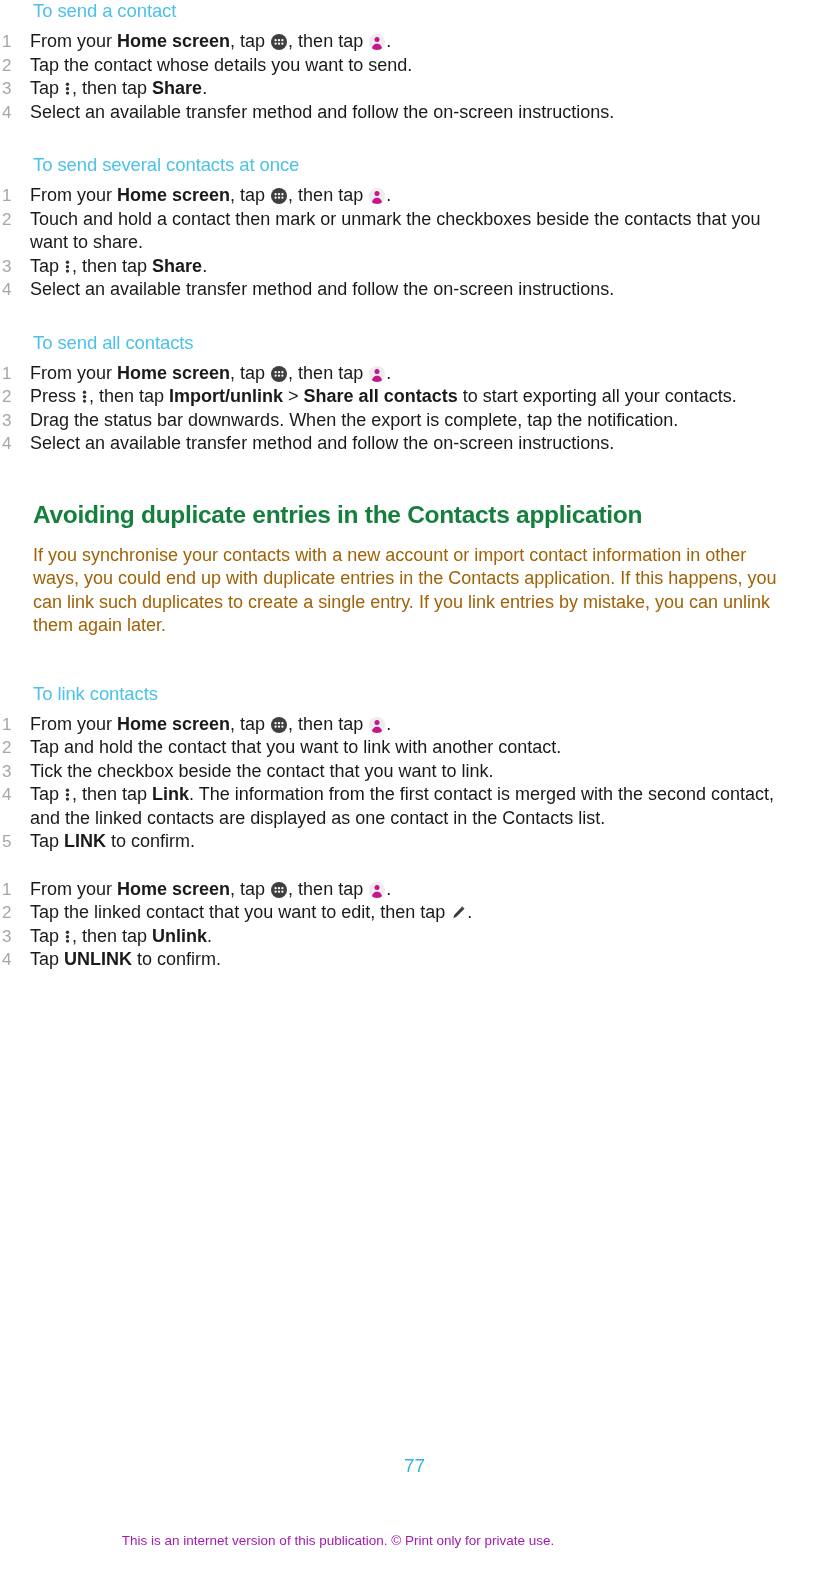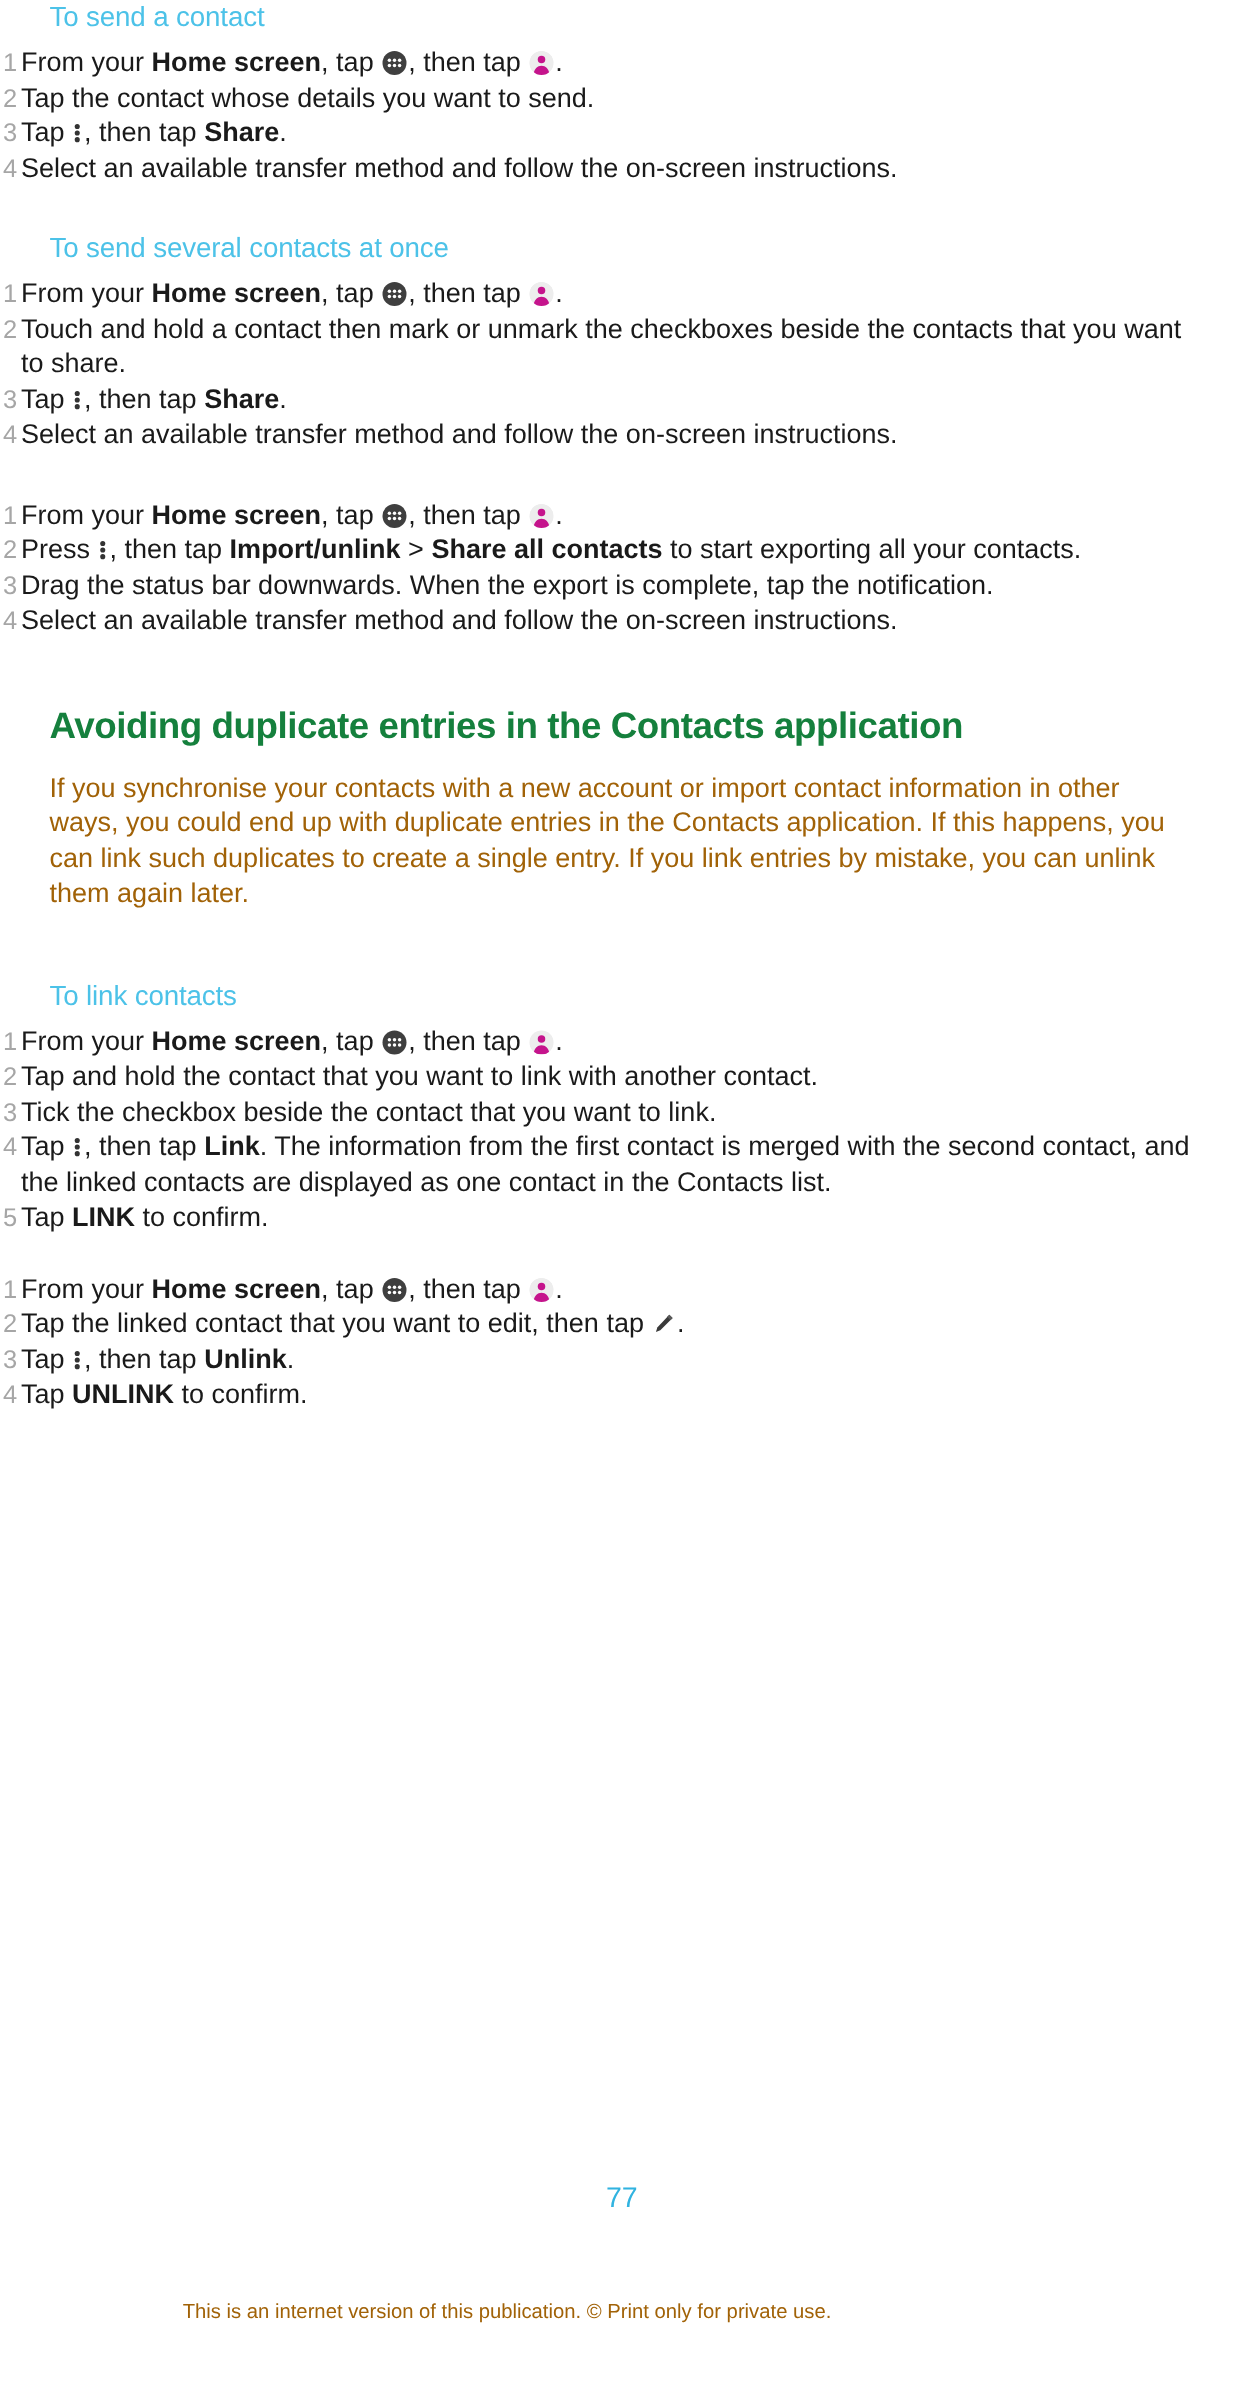--- a/index.html
+++ b/index.html
@@ -56,21 +56,21 @@
   
   ol.steps {
     list-style: none;
     margin: 0;
     padding: 0;
     counter-reset: stepc;
   }
   ol.steps > li {
     position: relative;
     counter-increment: stepc;
-    padding-left: 14px;
+    padding-left: 30px;
     margin: 0;
     font-size: 18px;
     line-height: 23.5px;
     color: #1a1a1a;
     width: 796px;
     box-sizing: border-box;
   }
   ol.steps > li::before {
     content: counter(stepc);
     position: absolute;
@@ -142,21 +142,21 @@
     color: #31b3e0;
     font-size: 19px;
     line-height: 22px;
   }
   .footer-note {
     position: absolute;
     left: 0;
     top: 1532px;
     width: 676px;
     text-align: center;
-    color: #a16207;
+    color: #a21caf;
     font-size: 13.5px;
     line-height: 17px;
   }
 </style>
 </head>
 <body>
 
 <div class="page">
   <div class="content">
 
@@ -208,20 +208,21 @@
                 <circle cx="2.5" cy="8.7" r="1.7" fill="#333"></circle>
                 <circle cx="2.5" cy="13.1" r="1.7" fill="#333"></circle>
               </svg></span><span>, then tap </span><span class="b">Share</span><span>.</span></li>
         <li><span>Select an available transfer method and follow the on-screen instructions.</span></li>
       </ol>
     </div>
 
     <div class="gap-30"></div>
 
     <div class="sec">
+      <h3 class="sub-heading">To send all contacts</h3>
       <ol class="steps">
         <li><span>From your </span><span class="b">Home screen</span><span>, tap </span><span class="ico ico-appdrawer"><svg width="16" height="16" viewBox="0 0 16 16">
                 <circle cx="4.6" cy="6.2" r="1.15" fill="#fff"></circle>
                 <circle cx="8" cy="6.2" r="1.15" fill="#fff"></circle>
                 <circle cx="11.4" cy="6.2" r="1.15" fill="#fff"></circle>
                 <circle cx="4.6" cy="9.7" r="1.15" fill="#fff"></circle>
                 <circle cx="8" cy="9.7" r="1.15" fill="#fff"></circle>
                 <circle cx="11.4" cy="9.7" r="1.15" fill="#fff"></circle>
               </svg></span><span>, then tap </span><span class="ico ico-contacts"><svg width="16" height="16" viewBox="0 0 16 16">
                 <circle cx="8" cy="8" r="8" fill="#ededed"></circle>

